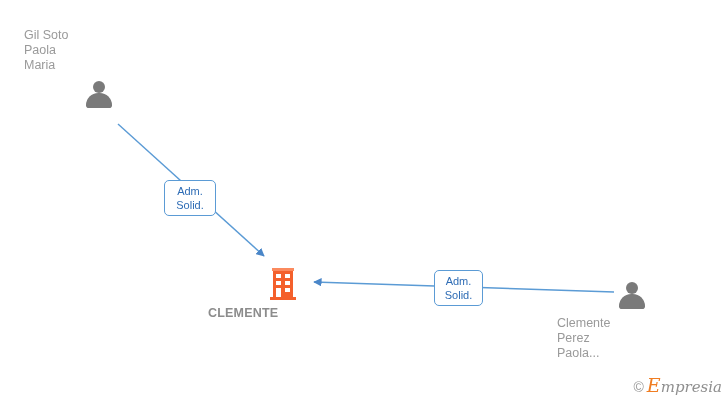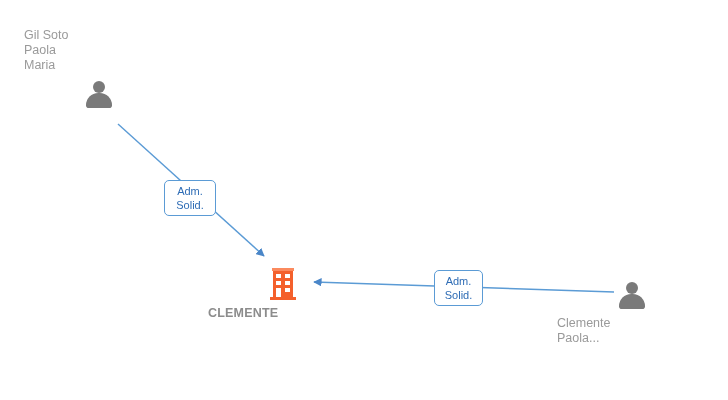--- a/index.html
+++ b/index.html
@@ -203,17 +203,21 @@
     </div>
     <div class="node-label bold" style="margin-top:6px;">CLEMENTE</div>
   </div>
 
   <div class="node" style="left:557px; top:282px; width:150px;">
     <div class="person-icon">
       <div class="head"></div>
       <div class="body"></div>
     </div>
     <div class="node-label" style="margin-top:7px;">Clemente</div>
+    <div class="node-label">Perez</div>
     <div class="node-label">Paola...</div>
   </div>
 
+  <div id="watermark">
+    <span class="cmark">©</span><span class="brand"><span class="e">E</span><span>mpresia</span></span>
+  </div>
 
 </div>
 
 </body></html>

